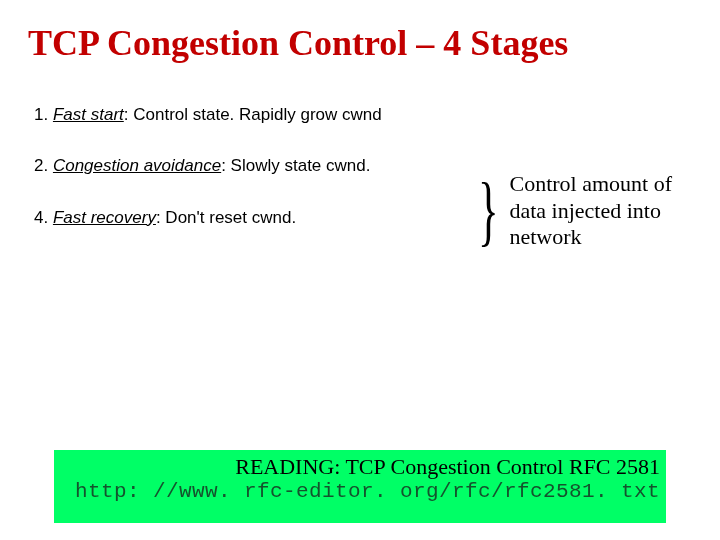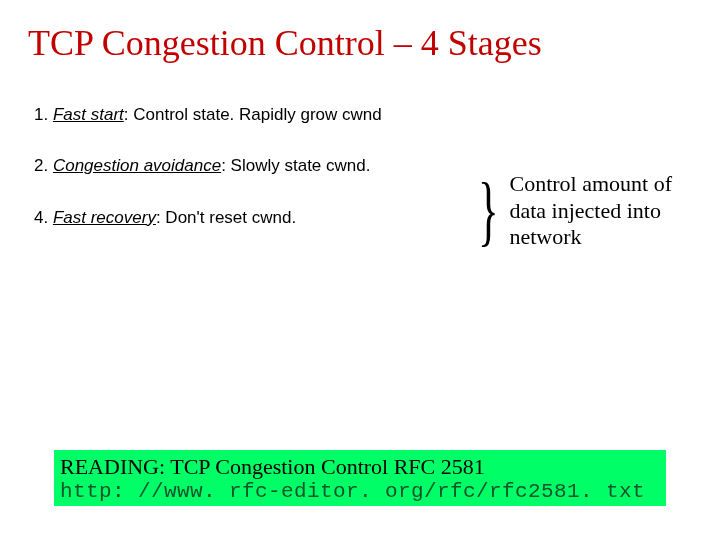--- a/index.html
+++ b/index.html
@@ -10,21 +10,21 @@
     width: 720px;
     height: 540px;
     position: relative;
     padding: 18px 28px 0 28px;
   }
 
   .title {
     font-family: "Times New Roman", Times, serif;
     font-size: 36px;
     color: #c20000;
-    font-weight: normal;
+    font-weight: bold;
     letter-spacing: 0px;
     margin-bottom: 40px;
     margin-top: 4px;
   }
 
   .intro {
     font-family: Arial, Helvetica, sans-serif;
     font-size: 17px;
     margin: 8px 0 26px 6px;
   }
@@ -59,22 +59,23 @@
     font-size: 22px;
     line-height: 1.2;
     max-width: 195px;
   }
 
   .reading-box {
     position: absolute;
     left: 54px;
     top: 450px;
     background: #00ff66;
-    padding: 4px 6px 3px 6px;
+    padding: 4px 6px 20px 6px;
     width: 612px;
+    text-align: right;
   }
   .reading-title {
     font-family: "Times New Roman", Times, serif;
     font-size: 22px;
   }
   .reading-url {
     font-family: "Courier New", Courier, monospace;
     color: #14532d;
     font-size: 21px;
     letter-spacing: 0.4px;

